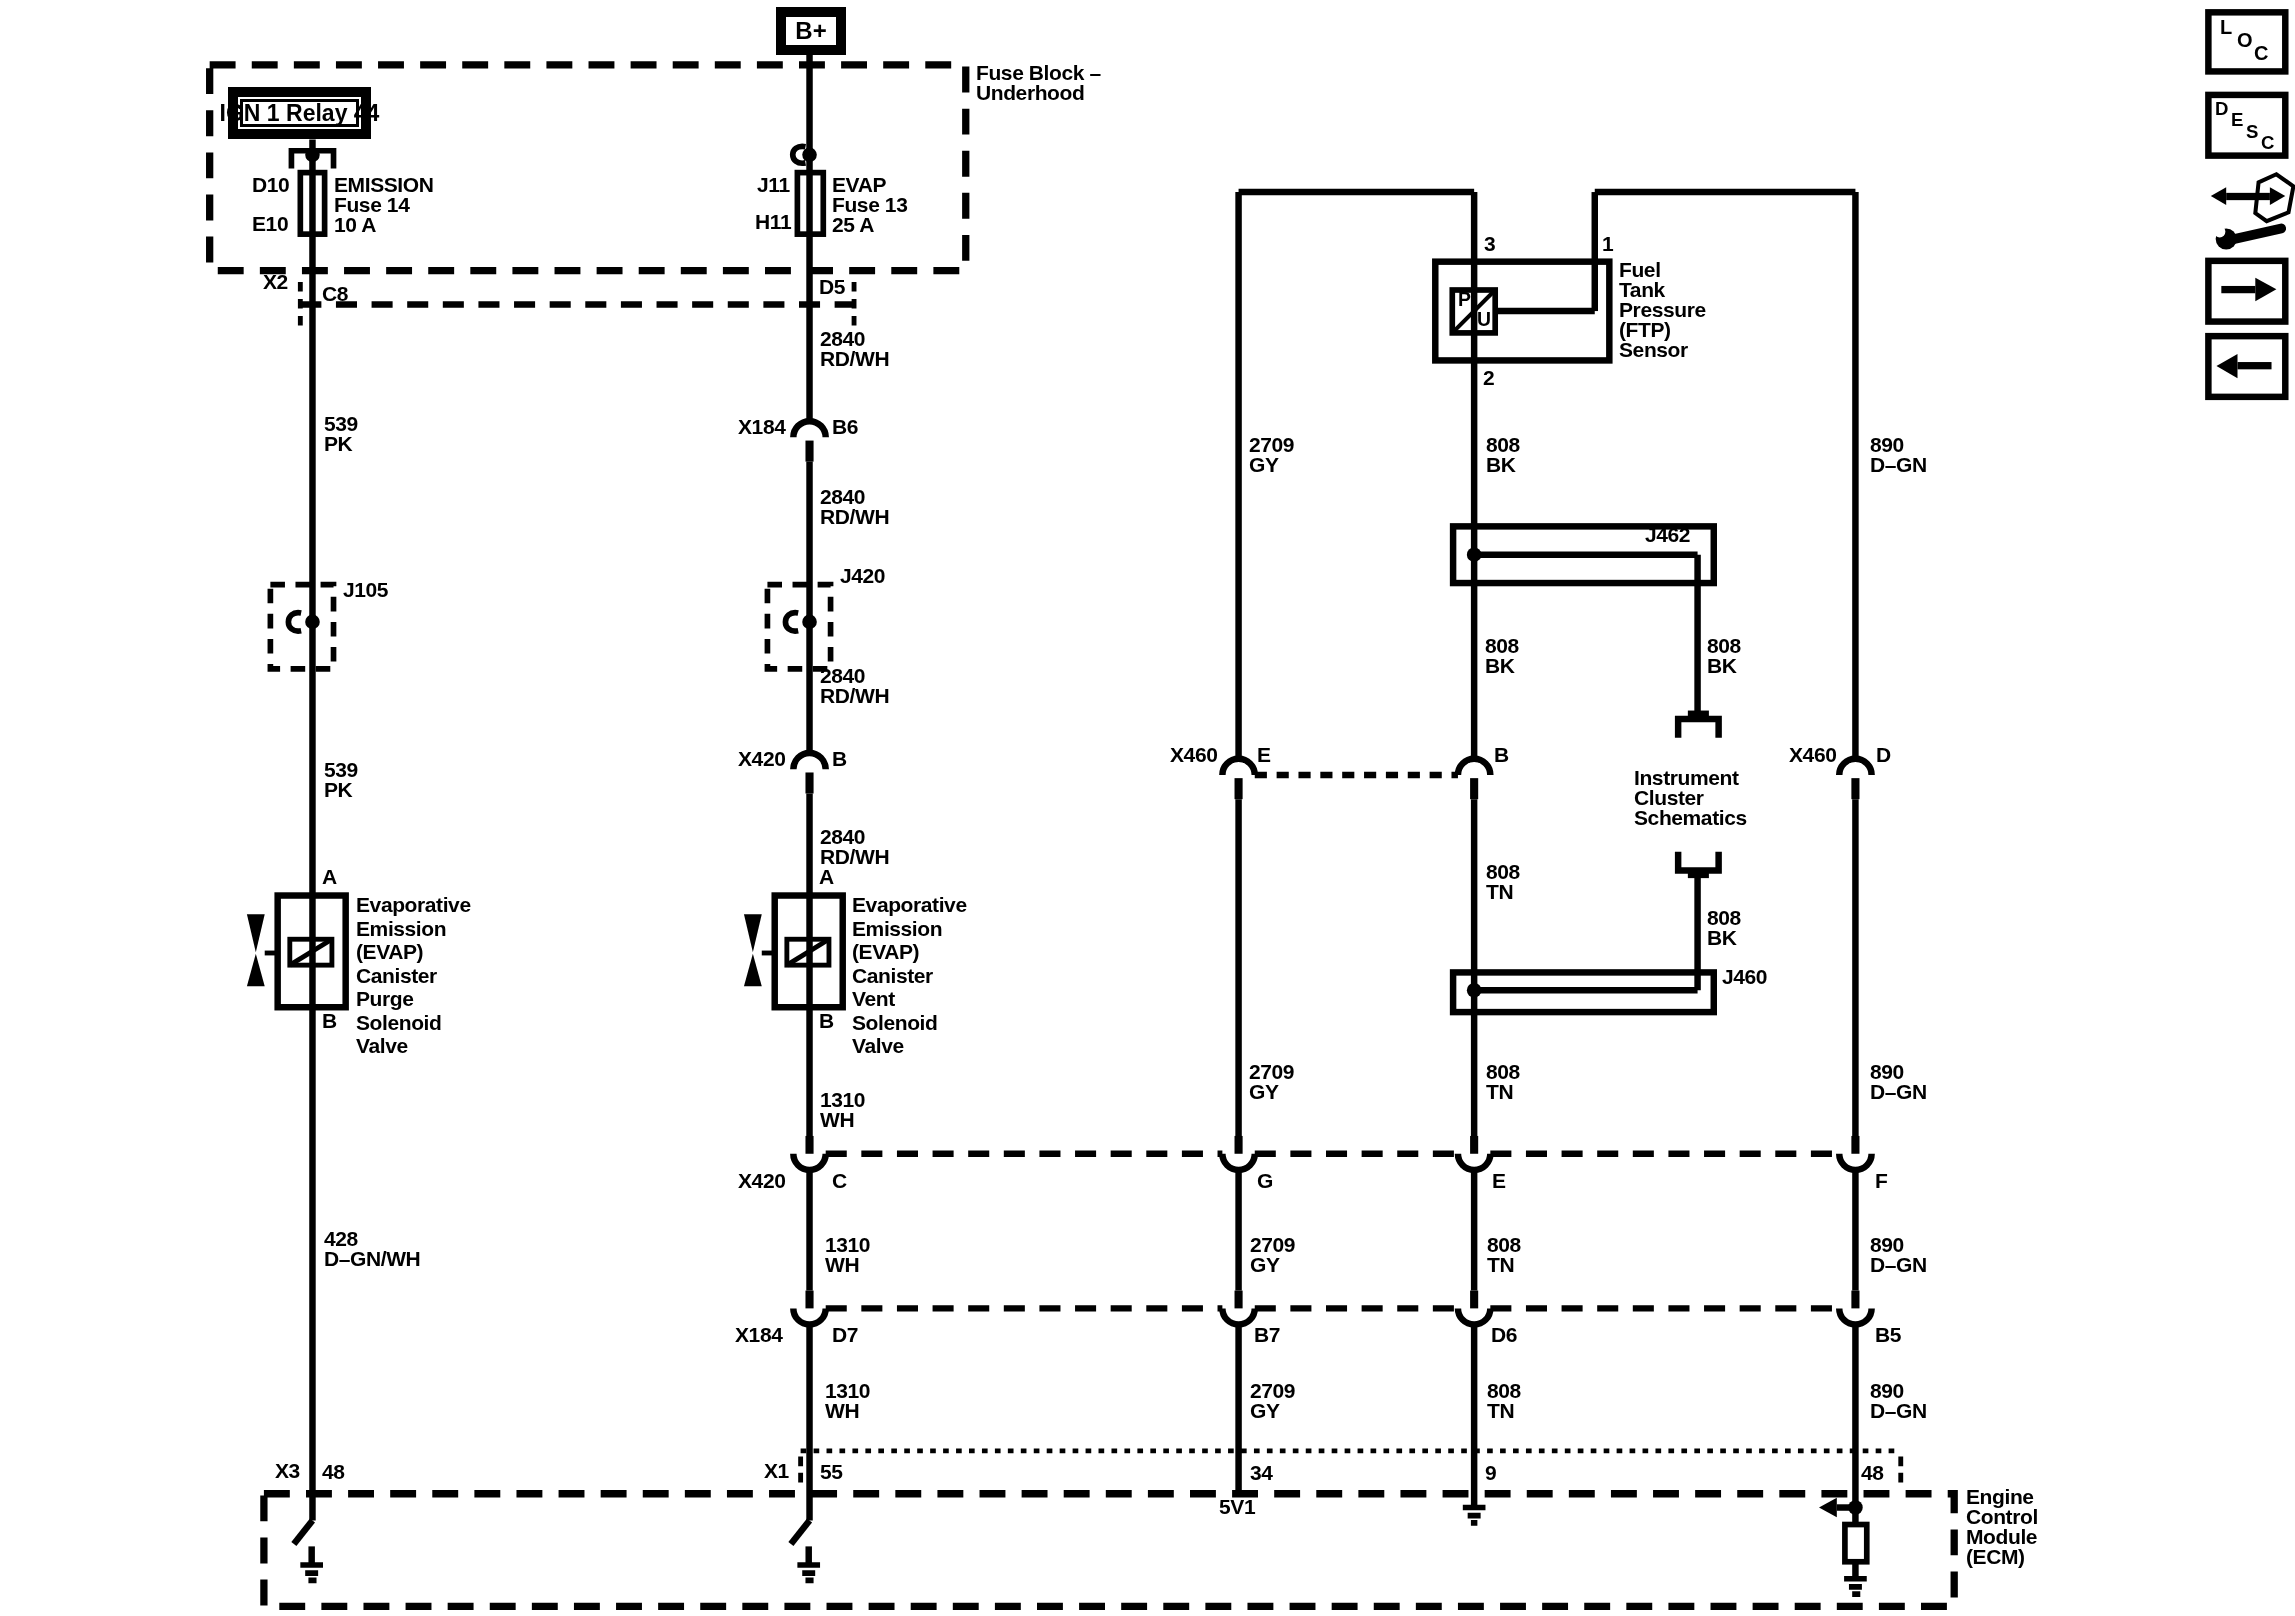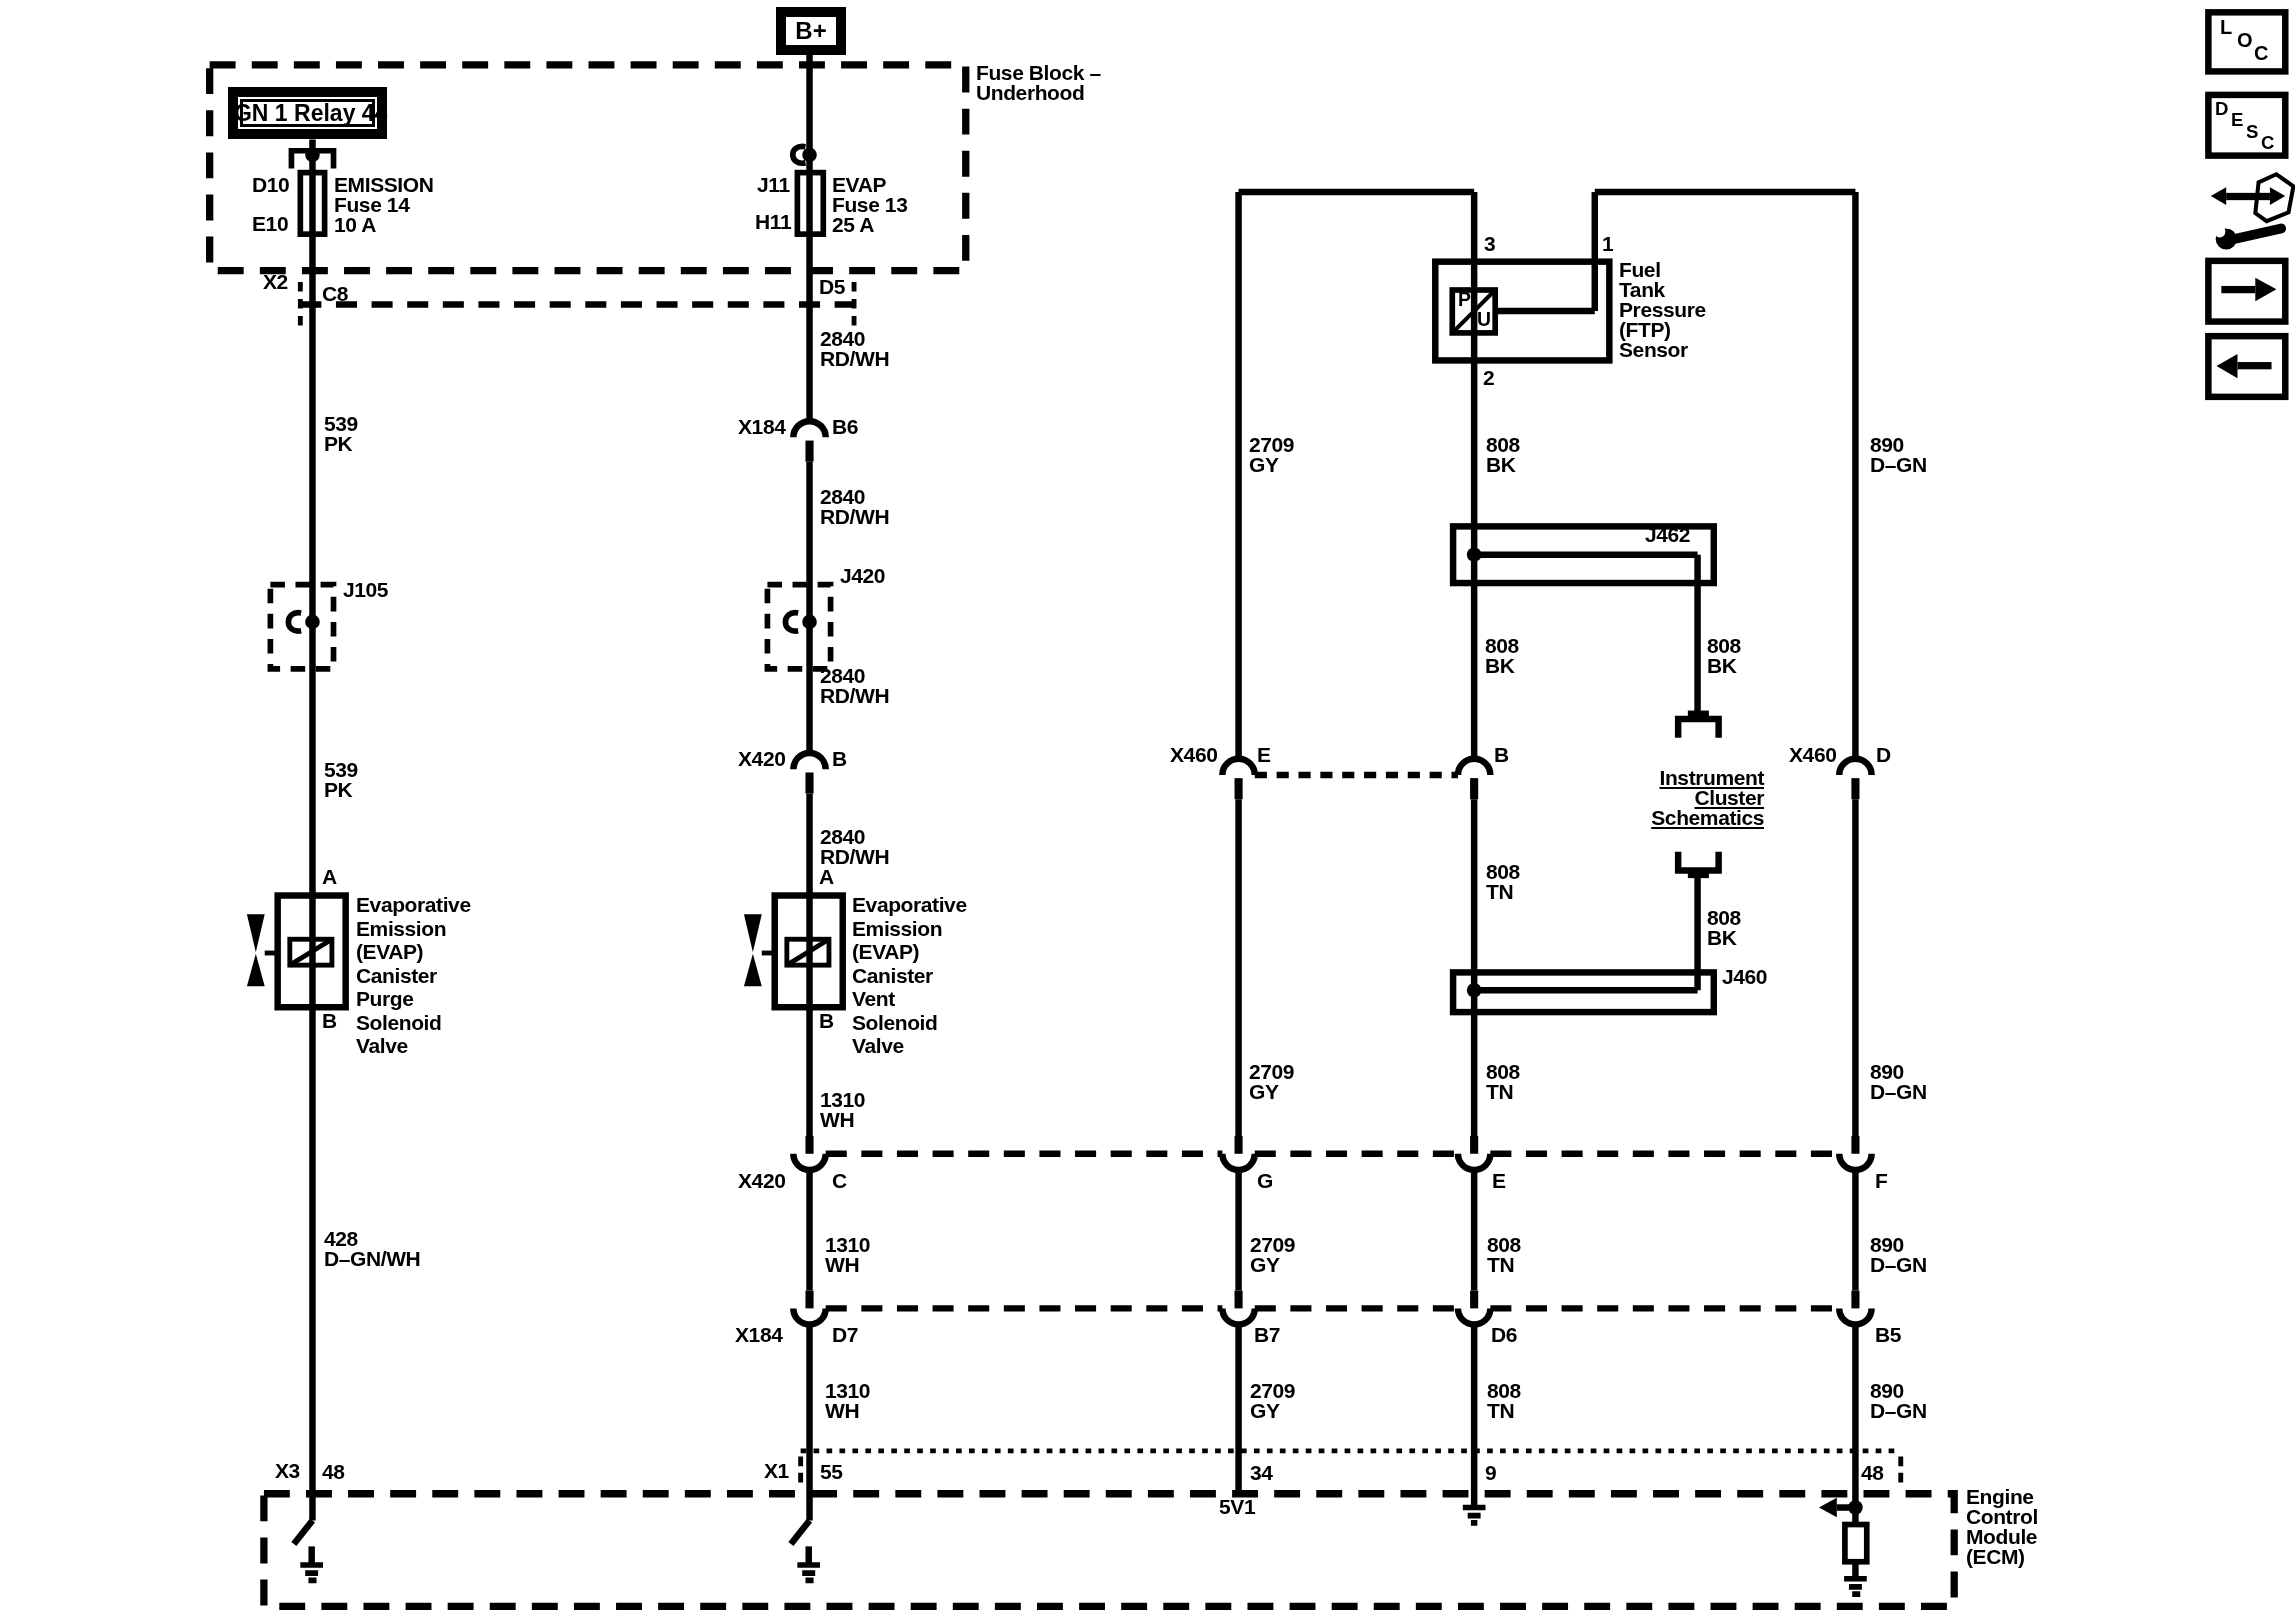--- a/index.html
+++ b/index.html
@@ -2,25 +2,25 @@
 <html style="font-size:13px"><head>
 <meta charset="utf-8">
 <style>
   html,body{margin:0;padding:0;background:#fff;}
   .stage{position:relative;width:2295px;height:1617px;background:#ffffff;overflow:hidden;
          font-family:"Liberation Sans",sans-serif;color:#000;}
   .stage svg{position:absolute;left:0;top:0;}
   .lbl{position:absolute;font:bold 21px/20px "Liberation Sans",sans-serif;
        white-space:pre-line;letter-spacing:-0.4px;color:#000;}
   .lh29{line-height:23.5px;}
-  .ctr{text-align:right;text-decoration:underline;}
+  .ctr{text-align:left;}
   .bplus{position:absolute;left:776px;top:6.5px;width:70px;height:48px;border:10.5px solid #000;
          box-sizing:border-box;display:flex;align-items:center;justify-content:center;
          font:bold 24px "Liberation Sans",sans-serif;}
-  .relaybox{position:absolute;left:228px;top:87px;width:159px;height:52px;border:10.5px solid #000;
+  .relaybox{position:absolute;left:228px;top:87px;width:143px;height:52px;border:10.5px solid #000;
             box-sizing:border-box;}
   .relayinner{position:absolute;left:1.6px;top:1.6px;right:1.6px;bottom:1.6px;border:3.2px solid #000;
               display:flex;align-items:center;justify-content:center;
               font:bold 23px "Liberation Sans",sans-serif;white-space:nowrap;}
   .tletter{position:absolute;font:bold 20px "Liberation Sans",sans-serif;}
 </style>
 </head>
 <body>
 
 <div class="stage">

